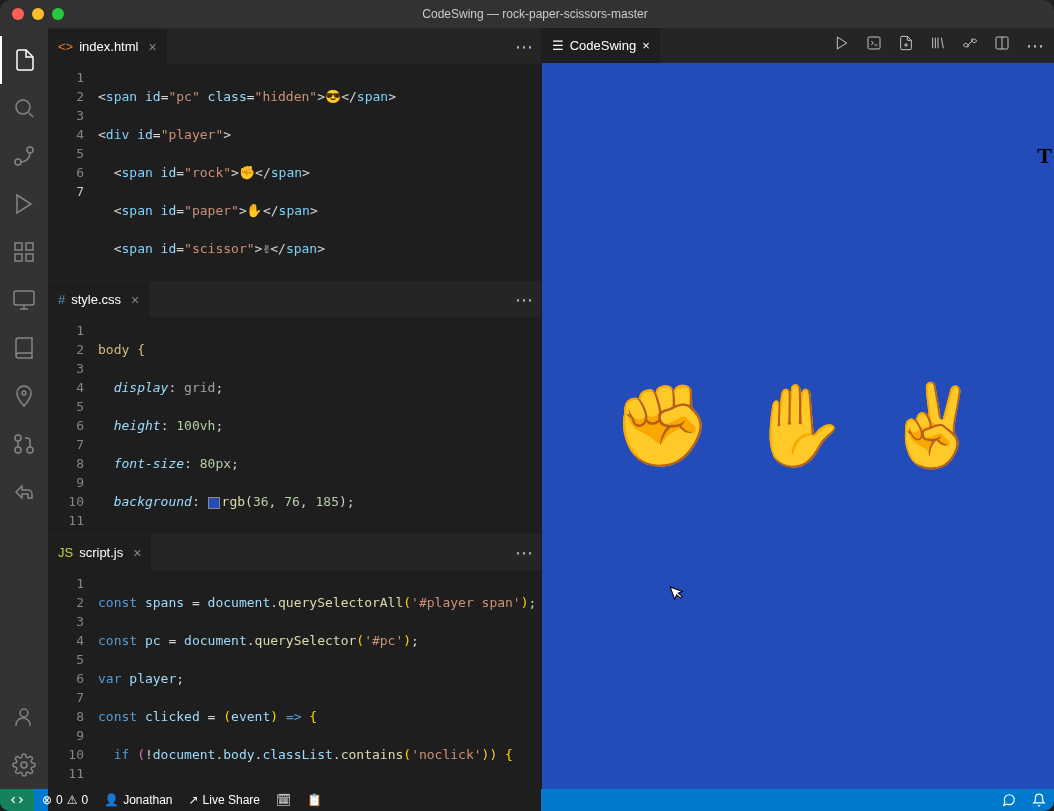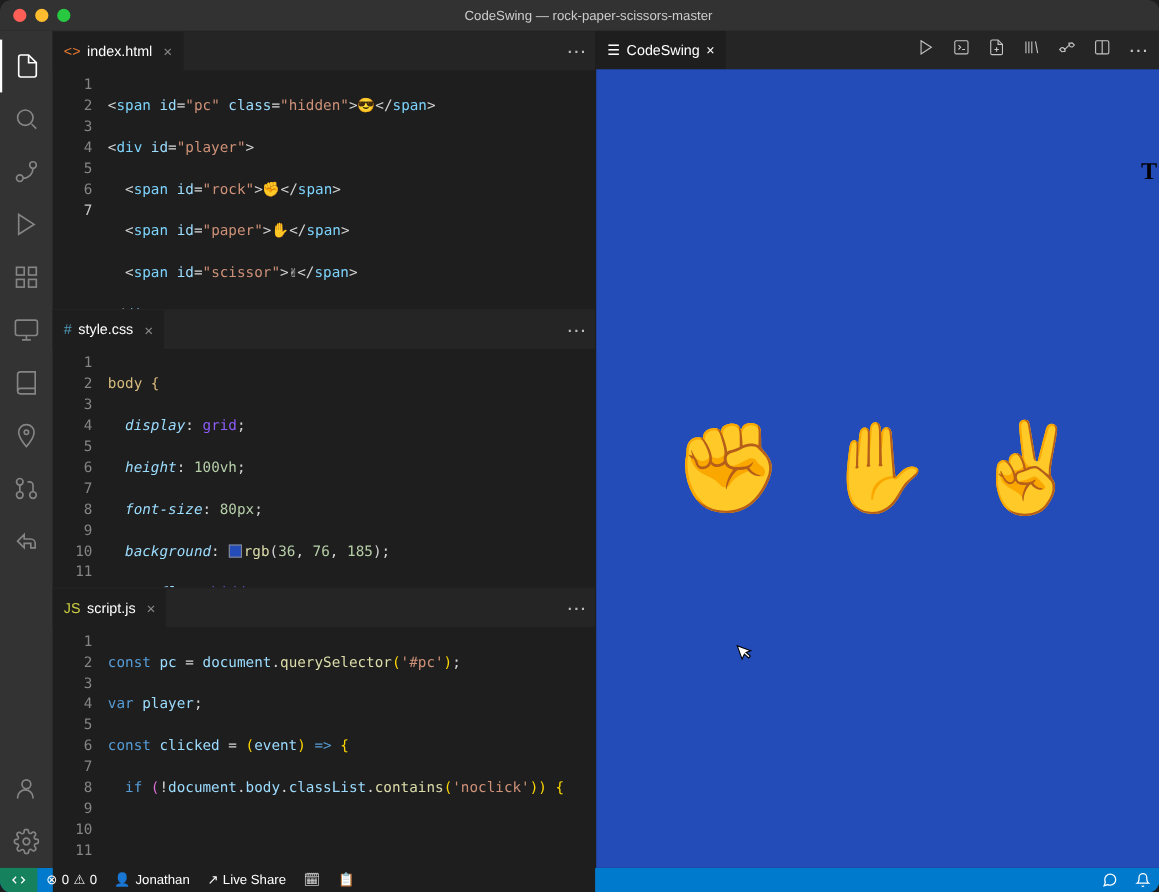--- a/index.html
+++ b/index.html
@@ -59,21 +59,21 @@
   .tabactions { position:absolute; right:6px; color:#bbb; font-size:18px; letter-spacing:2px; }
   .gutter { display:flex; }
   .linenos { width:50px; text-align:right; padding:4px 14px 4px 0; color:#858585; font-family: Menlo, Consolas, monospace; font-size:13px; line-height:19px; }
   .code { flex:1; padding:4px 0; font-family: Menlo, Consolas, monospace; font-size:13px; line-height:19px; white-space:pre; color:#d4d4d4; overflow:hidden;}
   .kw { color:#569cd6; }
   .tag { color:#7dd3fc; }
   .attr { color:#9cdcfe; }
   .str { color:#ce9178; }
   .sel { color:#d7ba7d; }
   .prop { color:#9cdcfe;font-style:italic; }
-  .val { color:#8b5cf6; }
+  .val { color:#a3a3a3; }
   .num { color:#b5cea8; }
   .fn { color:#dcdcaa; }
   .pun { color:#d4d4d4; }
   .var { color:#9cdcfe; }
   .txt { color:#d4d4d4; }
   .brkt { color:#ffd700; }
   .brkt2 { color:#da70d6; }
   .cursor-line { background:#2a2d2e; display:inline-block; width:100%;}
   .colorbox { display:inline-block; width:12px; height:12px; background:rgb(36,76,185); border:1px solid #888; vertical-align:middle; margin-right:2px;}
   .html-icon { color:#e37933; }
@@ -278,20 +278,21 @@
               <div>4</div>
               <div>5</div>
               <div>6</div>
               <div>7</div>
               <div>8</div>
               <div>9</div>
               <div>10</div>
               <div>11</div>
           </div>
           <div class="code">
+<div><span class="kw">const</span><span class="var"> spans </span><span class="pun">=</span><span class="var"> document</span><span class="pun">.</span><span class="fn">querySelectorAll</span><span class="brkt">(</span><span class="str">'#player span'</span><span class="brkt">)</span><span class="pun">;</span></div>
 <div><span class="kw">const</span><span class="var"> pc </span><span class="pun">=</span><span class="var"> document</span><span class="pun">.</span><span class="fn">querySelector</span><span class="brkt">(</span><span class="str">'#pc'</span><span class="brkt">)</span><span class="pun">;</span></div>
 <div><span class="kw">var</span><span class="var"> player</span><span class="pun">;</span></div>
 <div><span class="kw">const</span><span class="var"> clicked </span><span class="pun">=</span><span class="brkt"> (</span><span class="var">event</span><span class="brkt">) </span><span class="kw">=&gt;</span><span class="brkt"> {</span></div>
 <div><span class="kw">  if</span><span class="brkt2"> (</span><span class="pun">!</span><span class="var">document</span><span class="pun">.</span><span class="var">body</span><span class="pun">.</span><span class="var">classList</span><span class="pun">.</span><span class="fn">contains</span><span class="brkt">(</span><span class="str">'noclick'</span><span class="brkt">)) {</span></div>
 
 
 
 
 
           </div>

